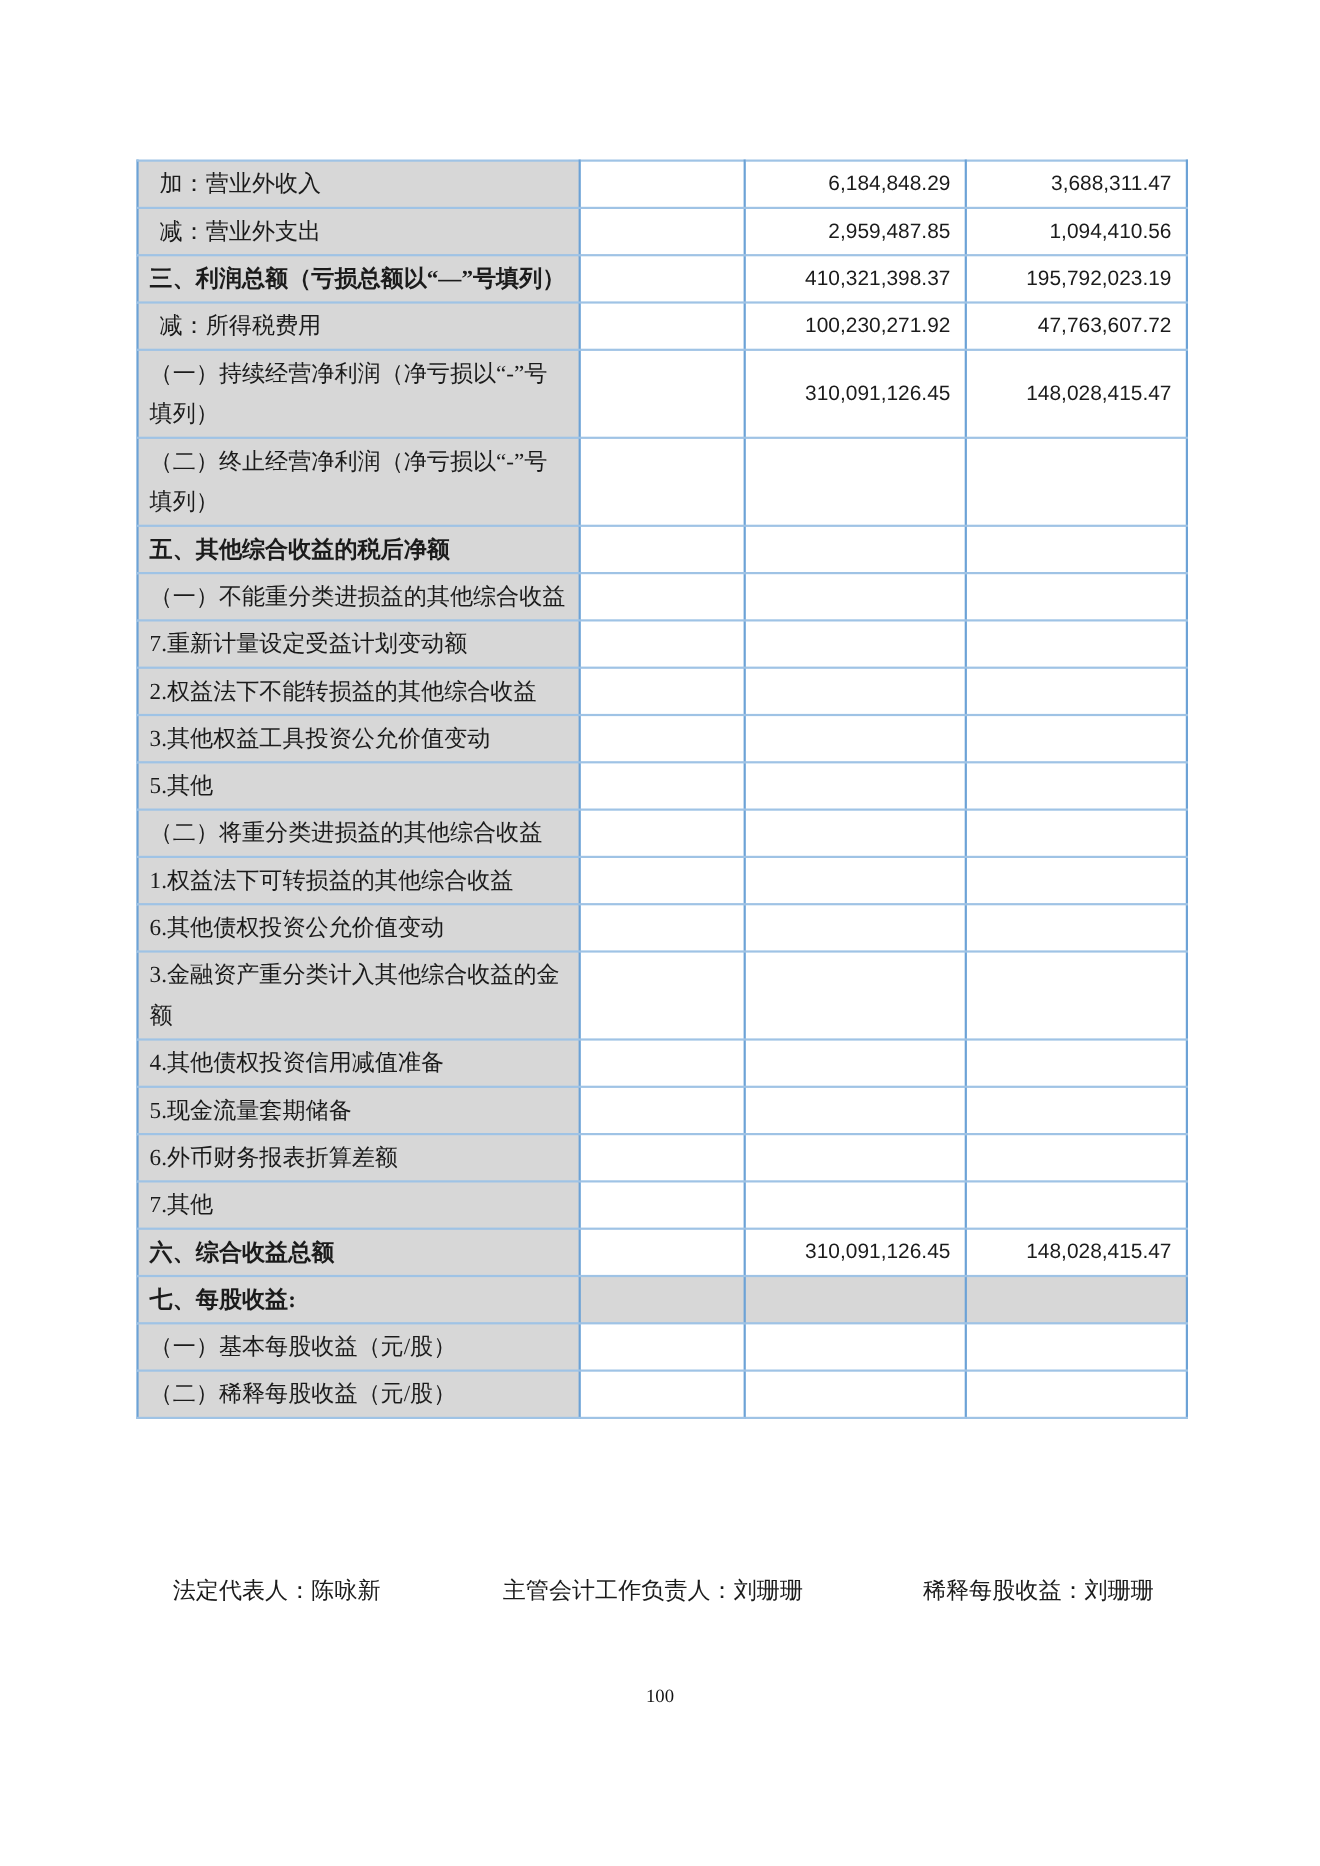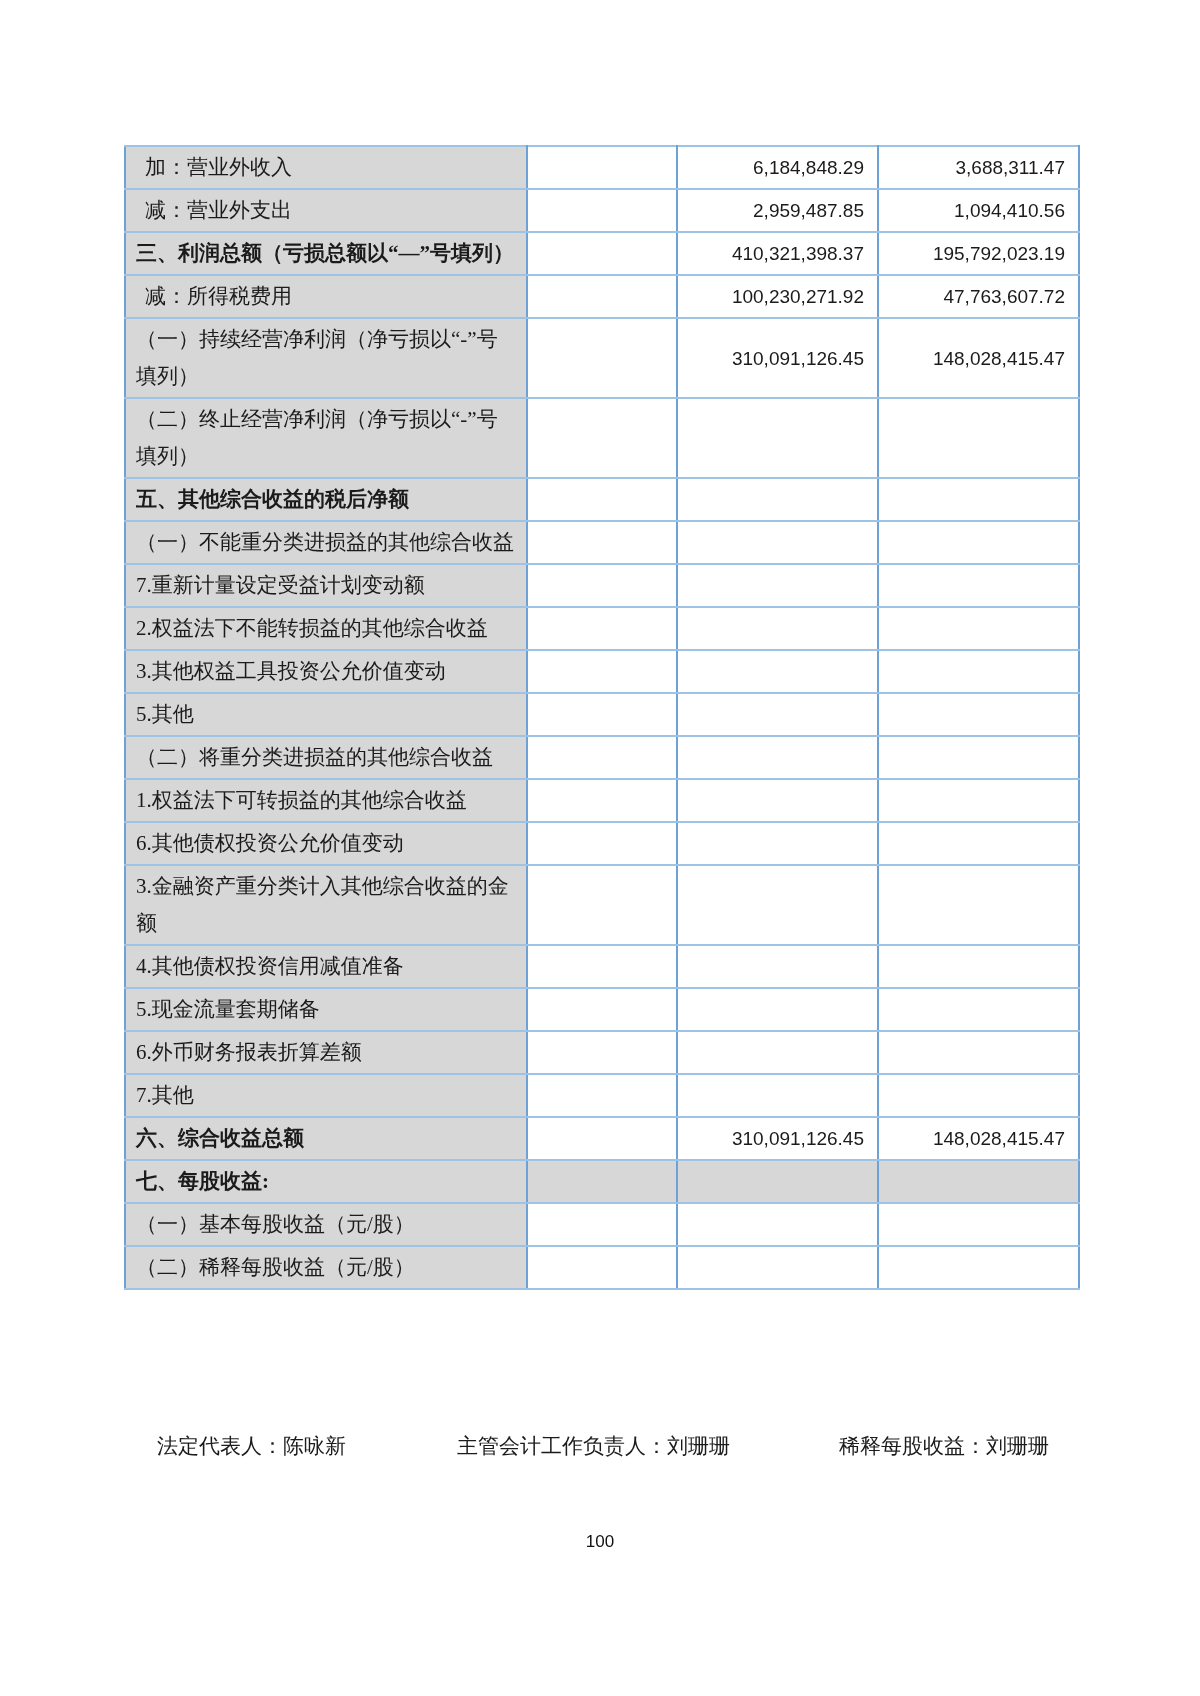--- a/index.html
+++ b/index.html
@@ -60,21 +60,21 @@
   .sig-1{left:0px;}
   .sig-2{left:300px;}
   .sig-3{left:682px;}
 
   .page-number{
     position:absolute;
     left:0;top:1532px;
     width:1200px;
     text-align:center;
     font-size:17px;
-    font-family:Liberation Sans, sans-serif;
+    font-family:Liberation Serif, serif;
     color:#111;
   }
 </style>
 </head>
 <body>
 
 <div class="page">
 
   <table class="fin">
     <colgroup>

